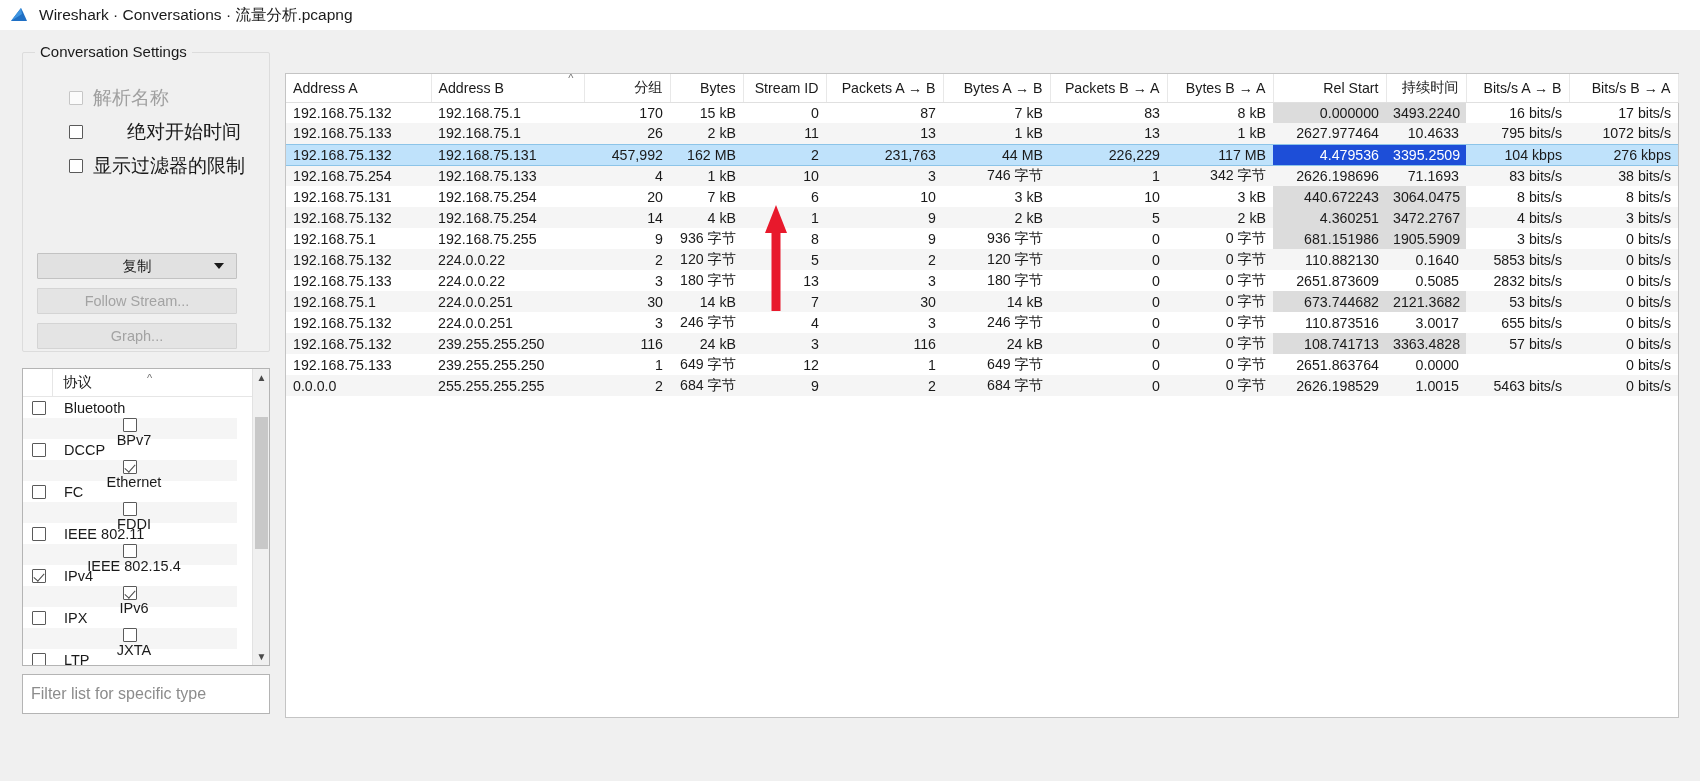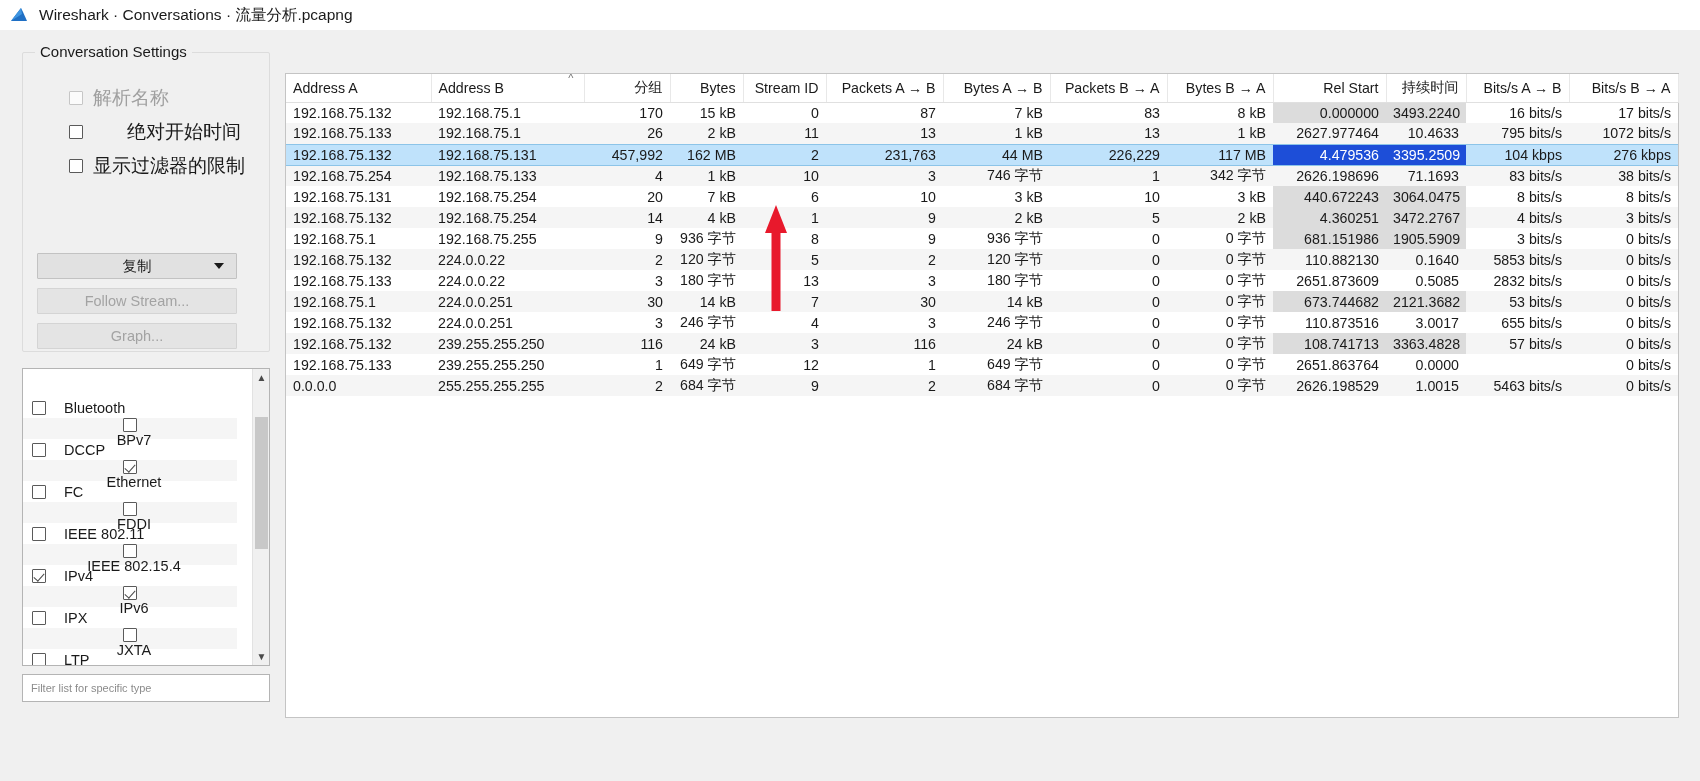--- a/index.html
+++ b/index.html
@@ -133,24 +133,24 @@
   }
   #sb-up { top: 0; }
   #sb-down { bottom: 0; }
   #sb-thumb {
     position: absolute; left: 2px; top: 48px;
     width: 13px; height: 132px; background: #c8c8c8;
   }
 
   #filter-input {
     position: absolute; left: 0; top: 622px;
-    width: 248px; height: 28px;
+    width: 248px; height: 40px;
     border: 1px solid #b4b4b4; background: #ffffff;
     display: flex; align-items: center; padding-left: 8px;
-    font-size: 11px; color: #8c8c8c;
+    font-size: 16px; color: #8c8c8c;
   }
 
   
   #rightpanel {
     position: absolute; left: 285px; top: 18px;
     width: 1394px; height: 695px;
   }
 
   #tabbar {
     position: absolute; left: 0; top: 0;
@@ -269,20 +269,25 @@
       <div class="btn disabled" style="top:235px;">
         <span>Follow Stream...</span>
       </div>
 
       <div class="btn disabled" style="top:270px;">
         <span>Graph...</span>
       </div>
     </div>
 
     <div id="protobox">
+      <div id="proto-head">
+        <div class="hgap"></div>
+        <div class="hlabel">协议</div>
+        <div class="sortmark">^</div>
+      </div>
 
       <div id="proto-list">
           <div class="proto-row">
             <span class="cbox cb"></span>
             <span class="pname">Bluetooth</span>
           </div>
           <div class="proto-row alt">
             <span class="cbox cb"></span>
             <span class="pname">BPv7</span>
           </div>

